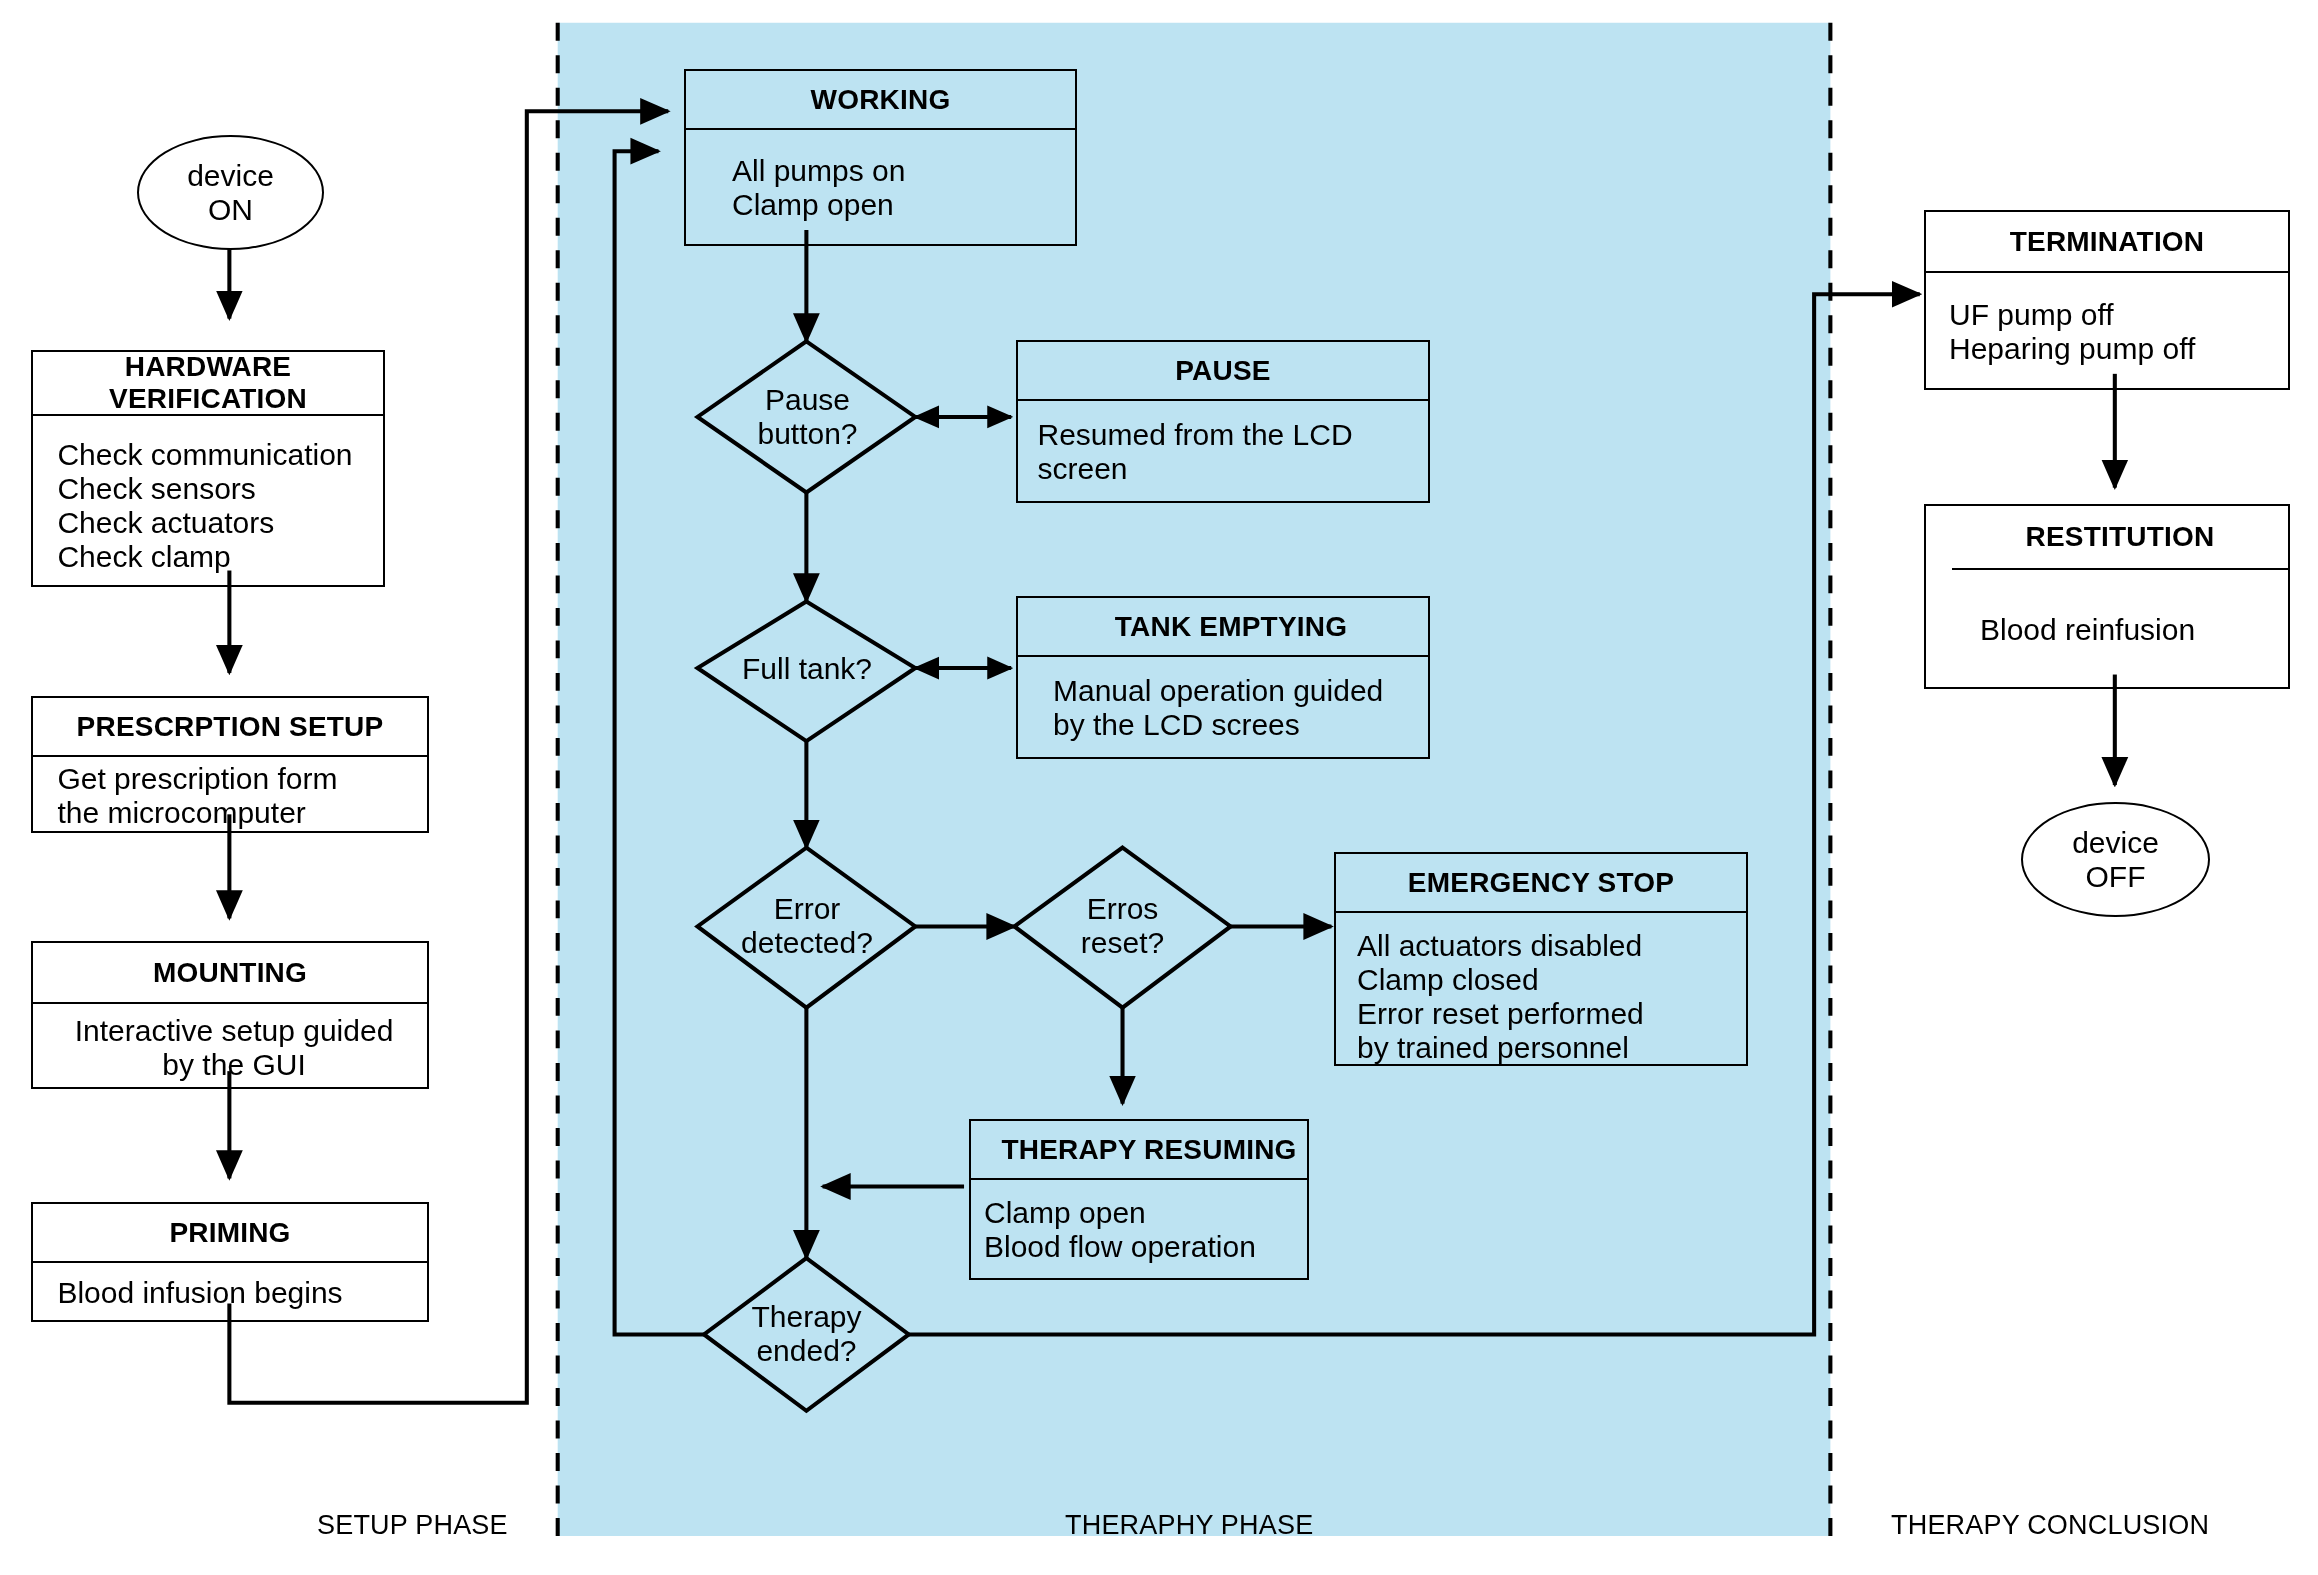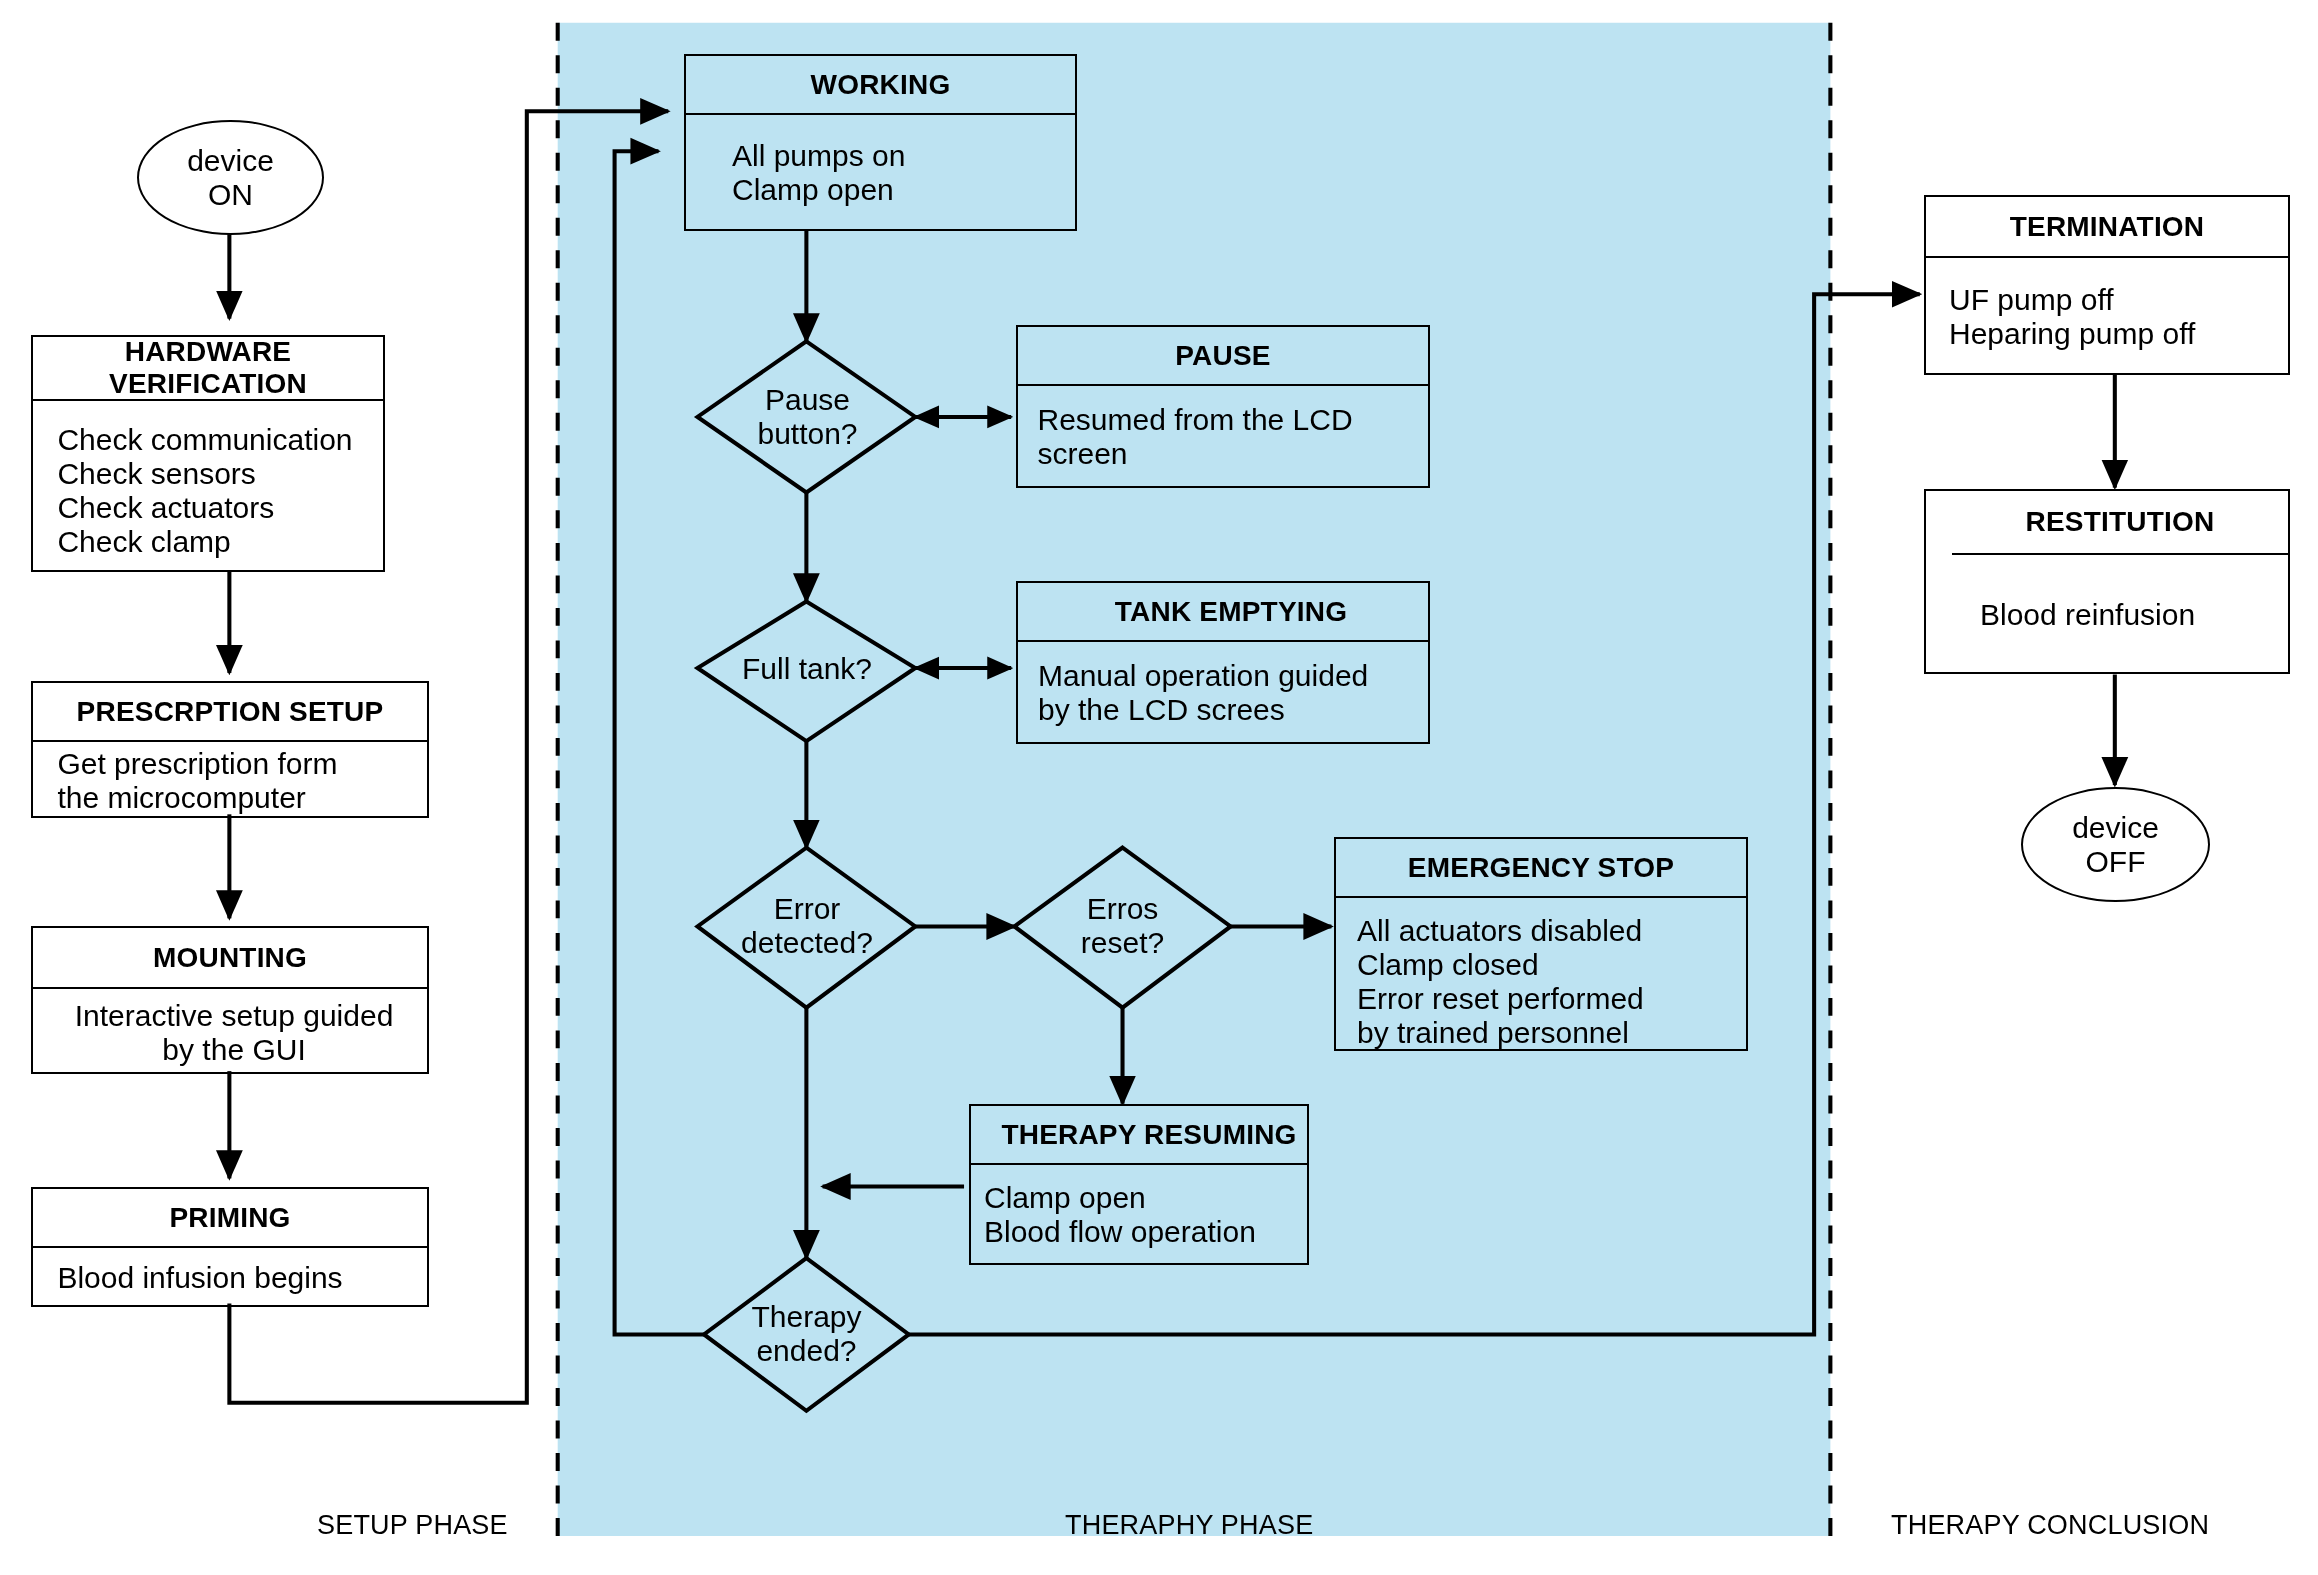--- a/index.html
+++ b/index.html
@@ -1,19 +1,19 @@
 <!DOCTYPE html>
 <html style="font-size:13px"><head>
 <meta charset="utf-8">
 <style>
   html,body{margin:0;padding:0;background:#ffffff;}
   #stage{position:relative;width:2319px;height:1575px;background:#ffffff;
          font-family:"Liberation Sans", sans-serif;overflow:hidden;}
   svg{position:absolute;left:0;top:0;width:2319px;height:1575px;}
-  .node{position:absolute;box-sizing:border-box;}
+  .node{position:absolute;box-sizing:border-box;margin-top:15px;}
   
   .pbox{border:2.4px solid #000;background:transparent;}
   .pbox .hdr{border-bottom:2.4px solid #000;text-align:center;font-weight:bold;
              letter-spacing:0.2px;display:flex;align-items:center;justify-content:center;}
   .pbox .body{display:flex;flex-direction:column;justify-content:center;}
   .pbox .body .ln{white-space:pre;}
   .term{border-radius:50%;border:2.4px solid #000;background:#fff;
         display:flex;flex-direction:column;align-items:center;justify-content:center;}
   .term .ln{line-height:1.12;}
   .dia-label{position:absolute;display:flex;flex-direction:column;
@@ -168,21 +168,21 @@
   <div class="node pbox" style="left:1016px;top:325px;width:414px;height:163px;">
     <div class="hdr fs-hdr" style="height:57px;">PAUSE</div>
     <div class="body fs-md" style="height:101px;padding:0 0 0 19.5px;">
       <span class="ln">Resumed from the LCD</span>
       <span class="ln">screen</span>
     </div>
   </div>
 
   <div class="node pbox" style="left:1016px;top:581px;width:414px;height:163px;">
     <div class="hdr fs-hdr" style="height:57px;padding-left:16px;">TANK EMPTYING</div>
-    <div class="body fs-md" style="height:101px;padding:0 0 0 20px;">
+    <div class="body fs-md" style="height:101px;padding:0 0 0 35px;">
       <span class="ln">Manual operation guided</span>
       <span class="ln">by the LCD screes</span>
     </div>
   </div>
 
   <div class="node pbox" style="left:1334px;top:837px;width:414px;height:214px;">
     <div class="hdr fs-hdr" style="height:57px;">EMERGENCY STOP</div>
     <div class="body fs-md" style="height:164px;padding:1.6px 0 0 21px;">
       <span class="ln">All actuators disabled</span>
       <span class="ln">Clamp closed</span>

